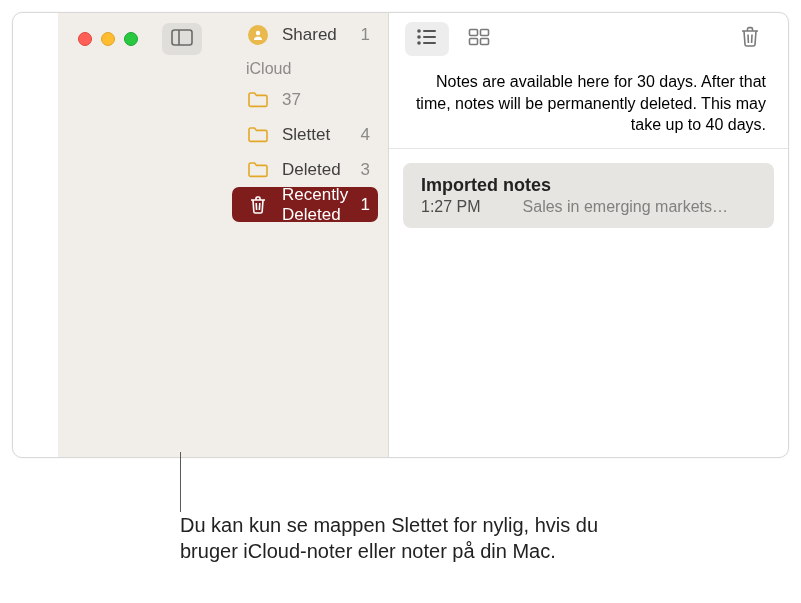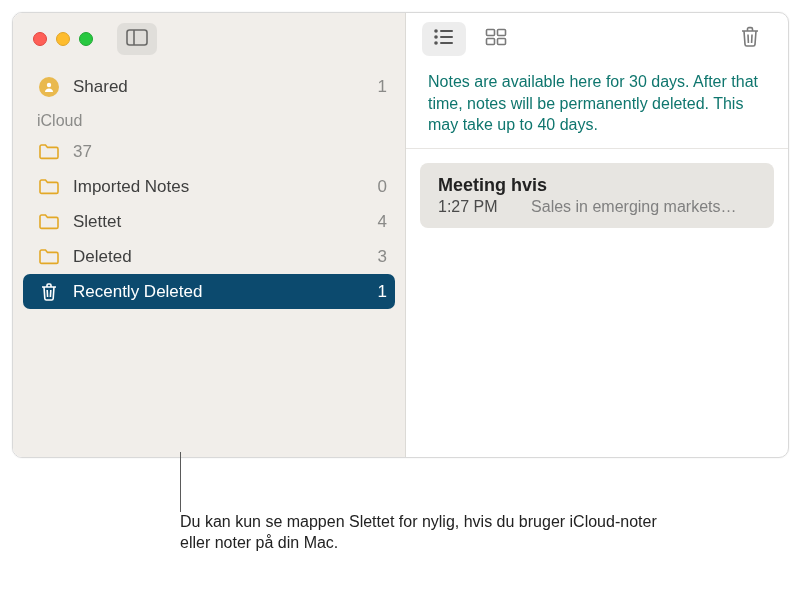--- a/index.html
+++ b/index.html
@@ -17,25 +17,25 @@
     width: 777px;
     height: 446px;
     background: #fff;
     border: 1px solid #d9d9d9;
     border-radius: 10px;
     overflow: hidden;
     display: flex;
     box-shadow: 0 0 0 1px rgba(0,0,0,0.02);
   }
   .sidebar {
-    width: 393px;
+    width: 331px;
     background: #f1eeea;
     border-right: 1px solid #dcdad6;
     display: flex;
-    flex-direction: column;
+    margin-left: 45px;
   }
   .titlebar {
     height: 52px;
     display: flex;
     align-items: center;
     padding: 0 20px;
   }
   .traffic-lights { display: flex; gap: 9px; }
   .dot { width: 14px; height: 14px; border-radius: 50%; }
   .dot.red { background: #fe5f57; border: 0.5px solid #e24640; }
@@ -67,21 +67,21 @@
   }
   .sb-row .label { flex: 1; }
   .sb-row .count { color: #8a8a88; font-size: 17px; }
   .sb-section {
     padding: 8px 24px 4px 24px;
     font-size: 16px;
     color: #8b8b89;
     font-weight: 500;
   }
   .sb-row.selected {
-    background: #0c4a6e;
+    background: #7f1d1d;
     color: #fff;
     border-radius: 7px;
     margin: 0 10px;
     padding: 0 8px 0 14px;
   }
   .sb-row.selected .count { color: #fff; }
   .folder-icon { color: #e3a827; }
   .shared-icon {
     width: 20px; height: 20px;
     border-radius: 50%;
@@ -106,24 +106,24 @@
     width: 44px; height: 34px;
     border-radius: 7px;
     display: flex; align-items: center; justify-content: center;
     color: #7a7a7a;
   }
   .tb-btn.active { background: rgba(0,0,0,0.07); color: #555; }
   .tb-spacer { flex: 1; }
 
   .info-banner {
     padding: 6px 22px 12px 22px;
-    text-align: left;
+    text-align: right;
     font-size: 16px;
     line-height: 1.35;
-    color: #0f766e;
+    color: #000000;
     border-bottom: 1px solid #e7e5e2;
   }
   .note-list { padding: 14px 14px; }
   .note-item {
     background: #e7e5e1;
     border-radius: 8px;
     padding: 12px 18px;
   }
   .note-title { font-weight: 700; font-size: 18px; color: #222; margin-bottom: 2px; }
   .note-sub { font-size: 16px; color: #606060; display: flex; gap: 14px; }
@@ -137,21 +137,21 @@
     top: 452px;
     width: 1px;
     height: 60px;
     background: #5a5a5a;
   }
   .callout-text {
     position: absolute;
     left: 180px;
     top: 512px;
     width: 480px;
-    font-size: 16px;
+    font-size: 20px;
     line-height: 1.3;
     color: #222;
   }
 </style>
 </head>
 <body>
 
 <div class="window">
 
   <div class="sidebar">
@@ -190,29 +190,20 @@
 
       <div class="sb-row">
         <span class="icon folder-icon">
           <svg width="22" height="17" viewBox="0 0 22 17" fill="none" stroke="currentColor" stroke-width="1.6">
               <path d="M2 3.5C2 2.7 2.7 2 3.5 2h4l2 2.4h9c.8 0 1.5.7 1.5 1.5v8c0 .8-.7 1.5-1.5 1.5h-15C2.7 15.4 2 14.7 2 13.9V3.5z"></path>
             </svg>
         </span>
         <span class="count">37</span>
       </div>
 
-      <div class="sb-row">
-        <span class="icon folder-icon">
-          <svg width="22" height="17" viewBox="0 0 22 17" fill="none" stroke="currentColor" stroke-width="1.6">
-              <path d="M2 3.5C2 2.7 2.7 2 3.5 2h4l2 2.4h9c.8 0 1.5.7 1.5 1.5v8c0 .8-.7 1.5-1.5 1.5h-15C2.7 15.4 2 14.7 2 13.9V3.5z"></path>
-            </svg>
-        </span>
-        <span class="label">Imported Notes</span>
-        <span class="count">0</span>
-      </div>
 
       <div class="sb-row">
         <span class="icon folder-icon">
           <svg width="22" height="17" viewBox="0 0 22 17" fill="none" stroke="currentColor" stroke-width="1.6">
               <path d="M2 3.5C2 2.7 2.7 2 3.5 2h4l2 2.4h9c.8 0 1.5.7 1.5 1.5v8c0 .8-.7 1.5-1.5 1.5h-15C2.7 15.4 2 14.7 2 13.9V3.5z"></path>
             </svg>
         </span>
         <span class="label">Slettet</span>
         <span class="count">4</span>
       </div>
@@ -274,21 +265,21 @@
             <line x1="13" y1="9.5" x2="12.6" y2="18"></line>
           </svg>
         </span>
       </div>
     </div>
 
     <div class="info-banner">Notes are available here for 30 days. After that time, notes will be permanently deleted. This may take up to 40 days.</div>
 
     <div class="note-list">
       <div class="note-item">
-        <div class="note-title">Meeting hvis</div>
+        <div class="note-title">Imported notes</div>
         <div class="note-sub">
           <span class="time">1:27 PM</span>
           <span class="preview">Sales in emerging markets…</span>
         </div>
       </div>
     </div>
   </div>
 </div>
 
 <div class="callout-line"></div>

